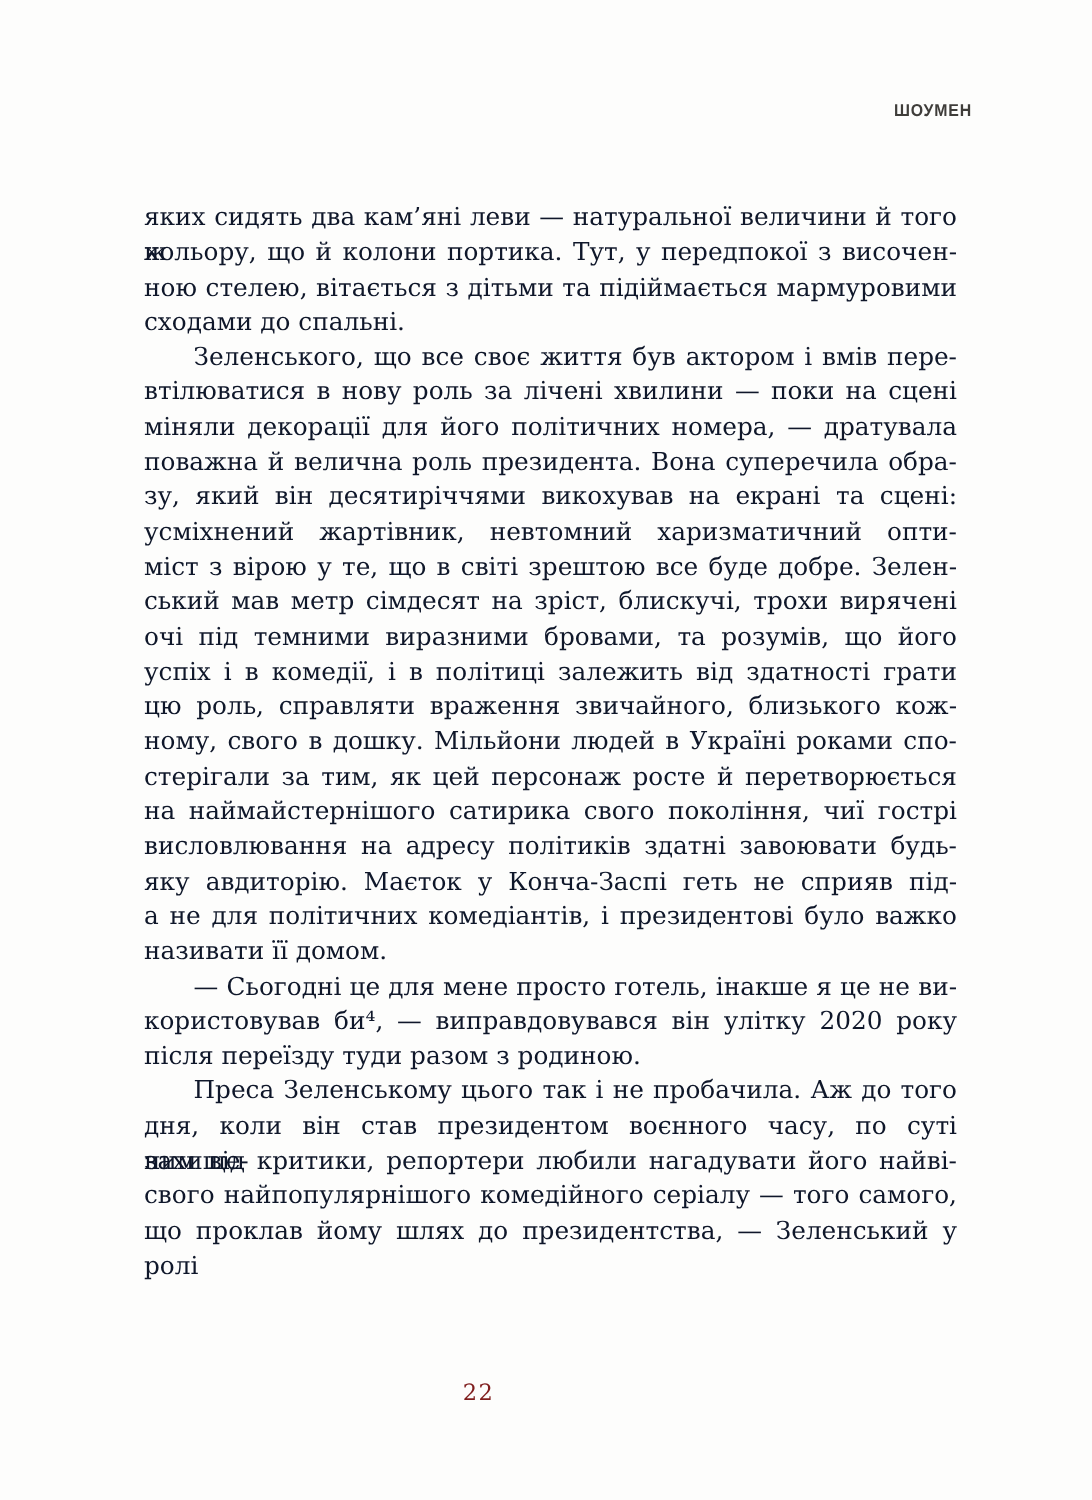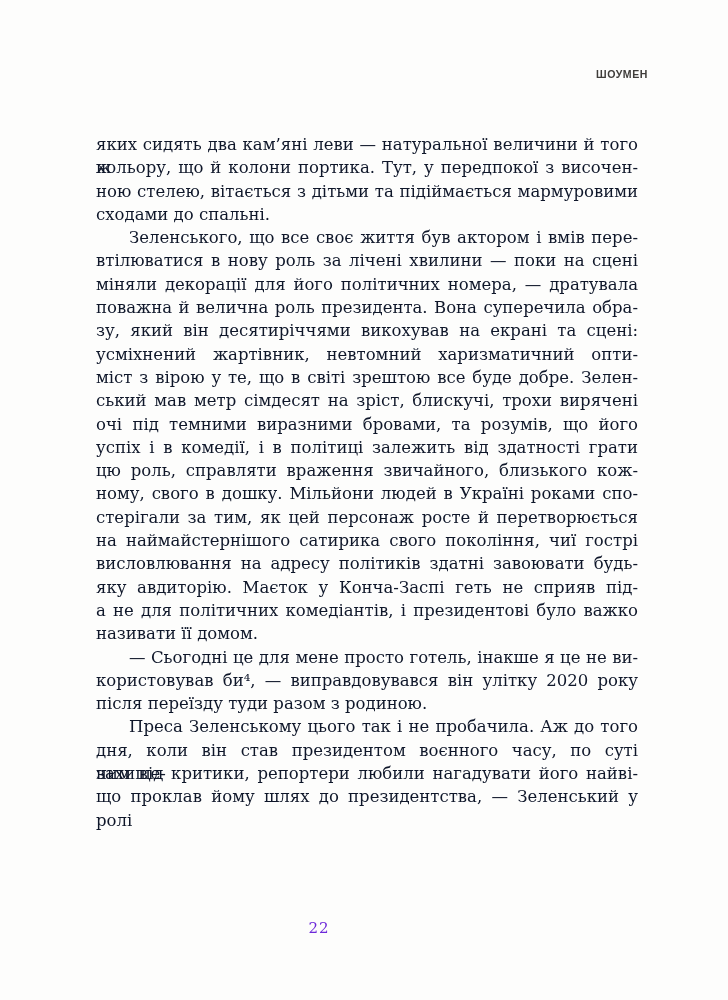--- a/index.html
+++ b/index.html
@@ -58,21 +58,21 @@
     text-indent: 33px;
   }
   .folio {
     position: absolute;
     top: 919px;
     left: 0;
     width: 638px;
     text-align: center;
     font-family: "DejaVu Serif", serif;
     font-size: 15px;
-    color: #6d28d9;
+    color: #7f1d1d;
     letter-spacing: 1px;
   }
 </style>
 </head>
 <body>
 
 <div class="page">
 
   <div class="running-head">ШОУМЕН</div>
 
@@ -105,19 +105,20 @@
       </div>
       <div class="paragraph">
         <div class="line indent">— Сьогодні це для мене просто готель, інакше я це не ви-</div>
         <div class="line">користовував би⁴, — виправдовувався він улітку 2020 року</div>
         <div class="line last-left">після переїзду туди разом з родиною.</div>
       </div>
       <div class="paragraph">
         <div class="line indent">Преса Зеленському цього так і не пробачила. Аж до того</div>
         <div class="line">дня, коли він став президентом воєнного часу, по суті захище-</div>
         <div class="line">ним від критики, репортери любили нагадувати його найві-</div>
+        <div class="line">свого найпопулярнішого комедійного серіалу — того самого,</div>
         <div class="line">що проклав йому шлях до президентства, — Зеленський у ролі</div>
       </div>
     </div>
 
   <div class="folio">22</div>
 
 </div>
 
 </body></html>

